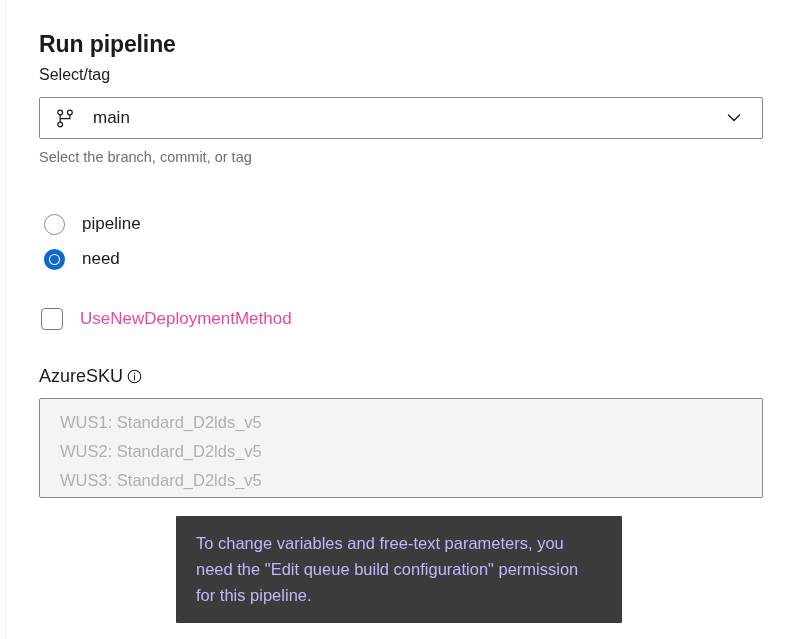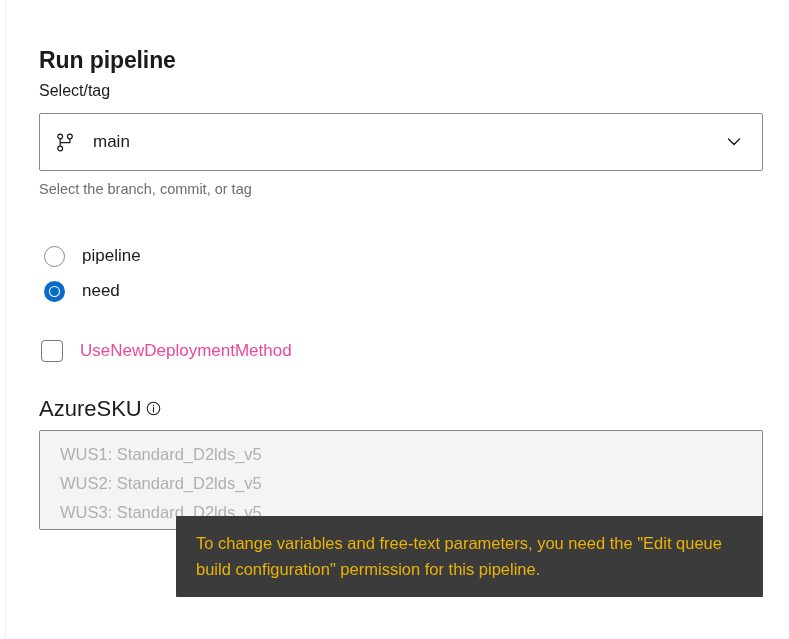--- a/index.html
+++ b/index.html
@@ -25,21 +25,21 @@
     top: 0;
     width: 784px;
     height: 639px;
     background: #ffffff;
     border-left: 1px solid #f2f2f2;
     box-sizing: border-box;
     overflow: hidden;
   }
 
   .inner {
-    padding: 46px 32px 0 33px;
+    padding: 30px 32px 0 33px;
   }
 
   
   .page-title {
     font-size: 23px;
     font-weight: bold;
     line-height: 28px;
     letter-spacing: -0.1px;
     color: #1b1b1b;
     margin: 0 0 6px 0;
@@ -64,21 +64,21 @@
     color: #6e6e6e;
     margin-top: 9px;
   }
 
   
   .branch-field {
     margin-bottom: 0;
   }
   .dropdown {
     position: relative;
-    height: 58px;
+    height: 42px;
     width: 724px;
     box-sizing: border-box;
     border: 1px solid #8a8886;
     background: #ffffff;
     border-radius: 2px;
     display: flex;
     align-items: center;
     padding: 0 12px 0 16px;
     cursor: pointer;
   }
@@ -175,21 +175,21 @@
     margin-left: 17px;
   }
 
   
   .sku-block {
     margin-top: 36px;
   }
   .sku-label-row {
     display: flex;
     align-items: center;
-    font-size: 22px;
+    font-size: 18px;
     line-height: 21px;
     color: #1b1b1b;
   }
   .info-icon {
     width: 15px;
     height: 15px;
     margin-left: 4px;
     display: block;
   }
   .sku-listbox {
@@ -209,24 +209,24 @@
     color: #b0b0b0;
     white-space: nowrap;
     cursor: pointer;
   }
 
   
   .tooltip {
     position: absolute;
     left: 170px;
     top: 516px;
-    width: 587px;
+    width: 446px;
     box-sizing: border-box;
     background: #3b3b3b;
-    color: #eab308;
+    color: #c4b5fd;
     padding: 14px 20px 15px 20px;
     font-size: 16.5px;
     line-height: 26px;
     z-index: 40;
     border-radius: 1px;
   }
 </style>
 </head>
 <body>
 

